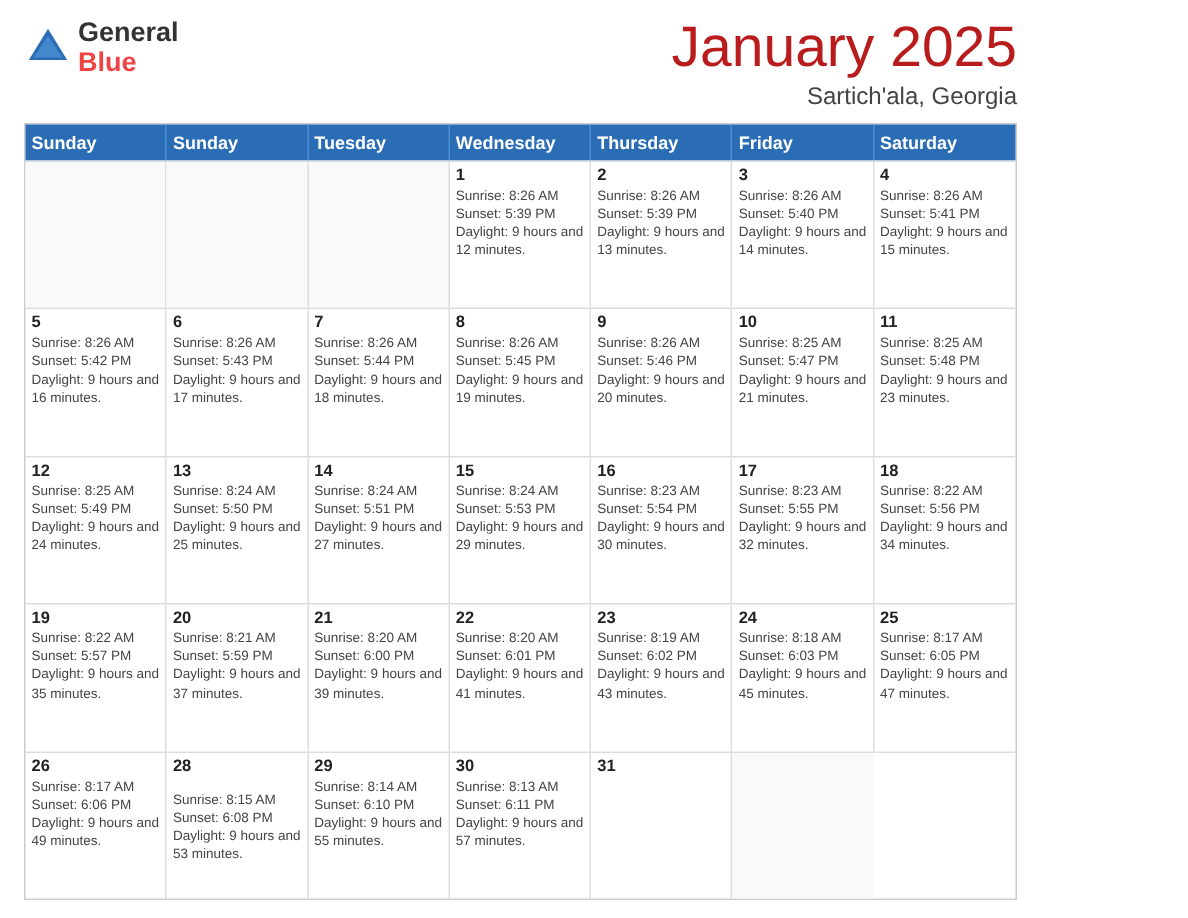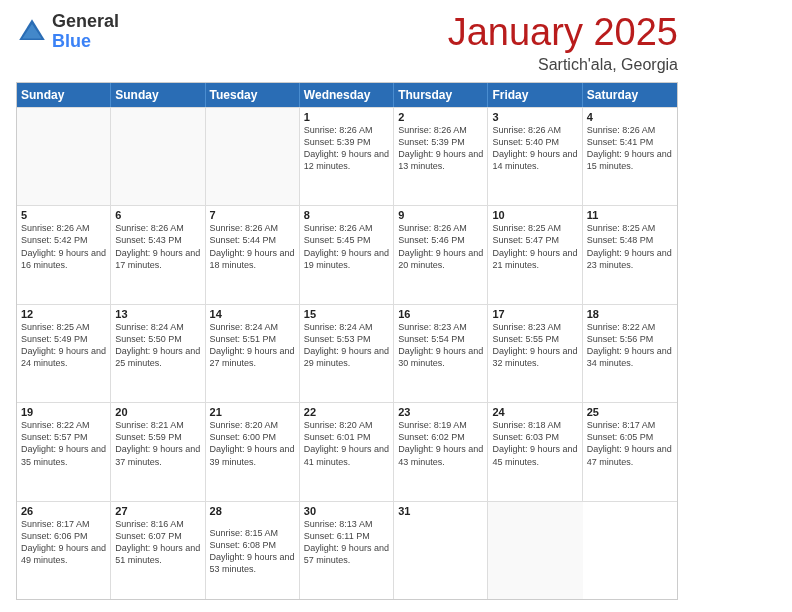--- a/index.html
+++ b/index.html
@@ -27,21 +27,21 @@
       display: flex;
       align-items: center;
       gap: 4px;
     }
     .logo-text {
       font-size: 18px;
       font-weight: bold;
       line-height: 1.1;
     }
     .logo-general { color: #333; }
-    .logo-blue { color: #3b82f6; }
+    .logo-blue { color: #ef4444; }
     .logo-icon {
       width: 32px;
       height: 32px;
     }
     .title-block {
       text-align: right;
     }
     .month-year {
       font-size: 38px;
       font-weight: 300;
@@ -300,30 +300,30 @@
           </div>
         </div>
         <div class="cal-row">
           <div class="cal-cell">
             <div class="cell-date">26</div>
             <div class="cell-info" style="white-space: pre-line;">Sunrise: 8:17 AM
 Sunset: 6:06 PM
 Daylight: 9 hours and 49 minutes.</div>
           </div>
           <div class="cal-cell">
-            <div class="cell-date">27</div>
-            <div class="cell-info" style="white-space: pre-line;">Sunrise: 8:16 AM
-Sunset: 6:07 PM
-Daylight: 9 hours and 51 minutes.</div>
-          </div>
-          <div class="cal-cell">
             <div class="cell-date">28</div>
             <div class="cell-info" style="white-space: pre-line; margin-top: 10px;">Sunrise: 8:15 AM
 Sunset: 6:08 PM
 Daylight: 9 hours and 53 minutes.</div>
+          </div>
+          <div class="cal-cell">
+            <div class="cell-date">29</div>
+            <div class="cell-info" style="white-space: pre-line;">Sunrise: 8:14 AM
+Sunset: 6:10 PM
+Daylight: 9 hours and 55 minutes.</div>
           </div>
           <div class="cal-cell">
             <div class="cell-date">30</div>
             <div class="cell-info" style="white-space: pre-line;">Sunrise: 8:13 AM
 Sunset: 6:11 PM
 Daylight: 9 hours and 57 minutes.</div>
           </div>
           <div class="cal-cell">
             <div class="cell-date">31</div>
           </div>

